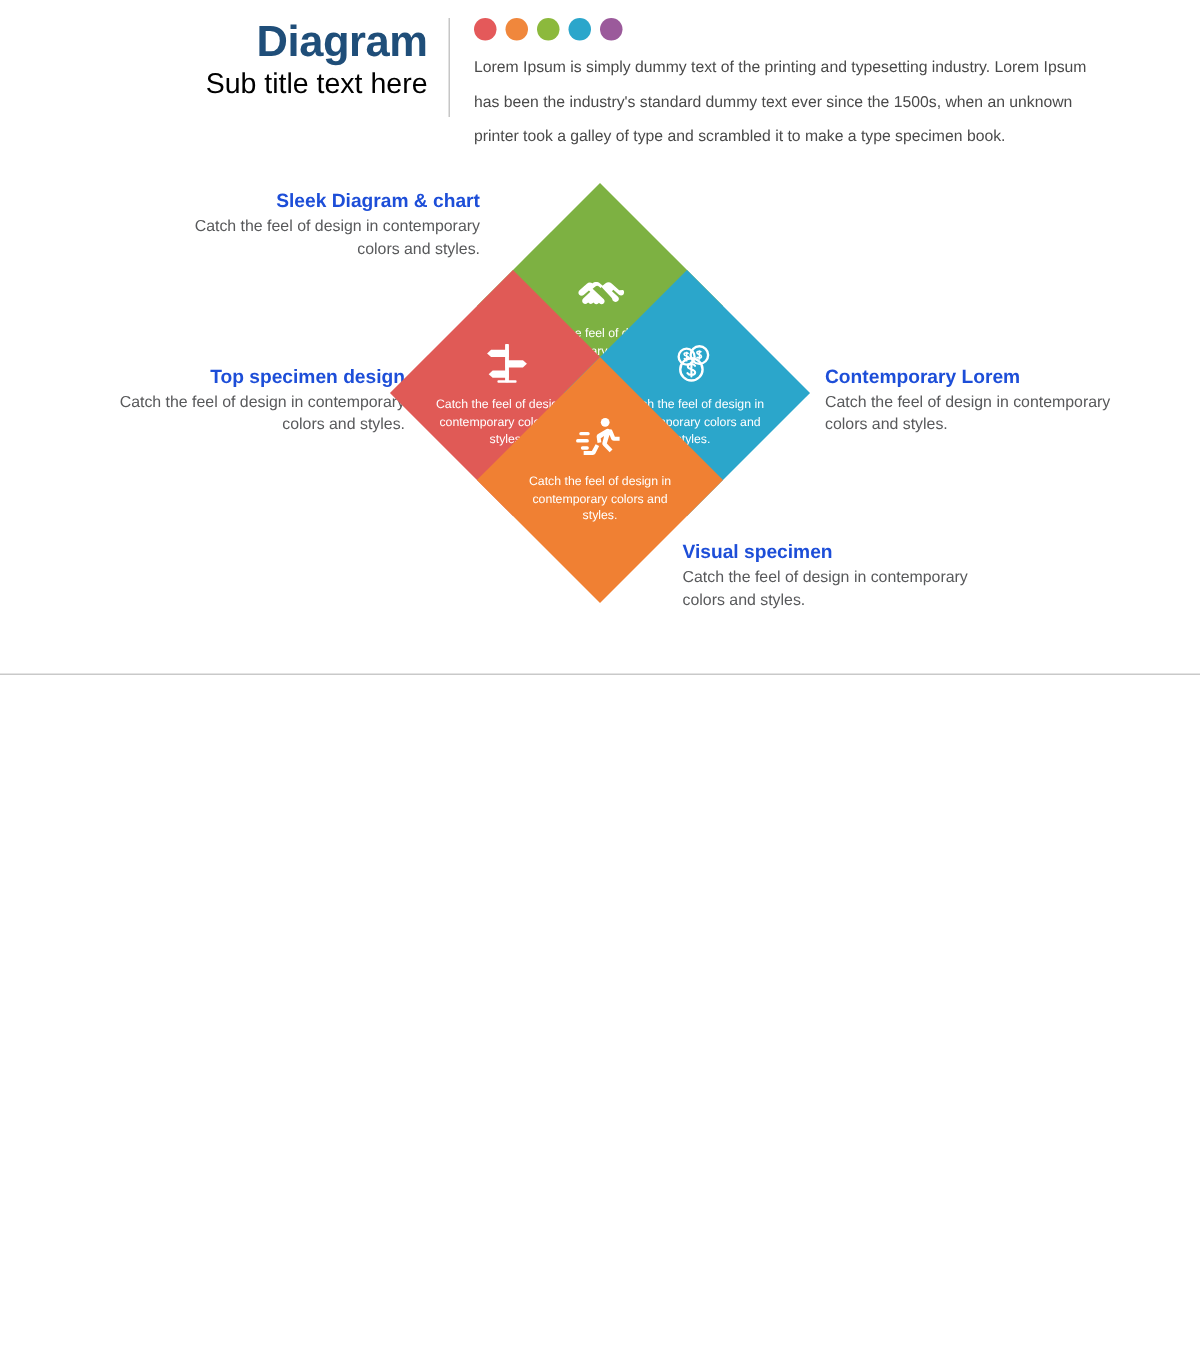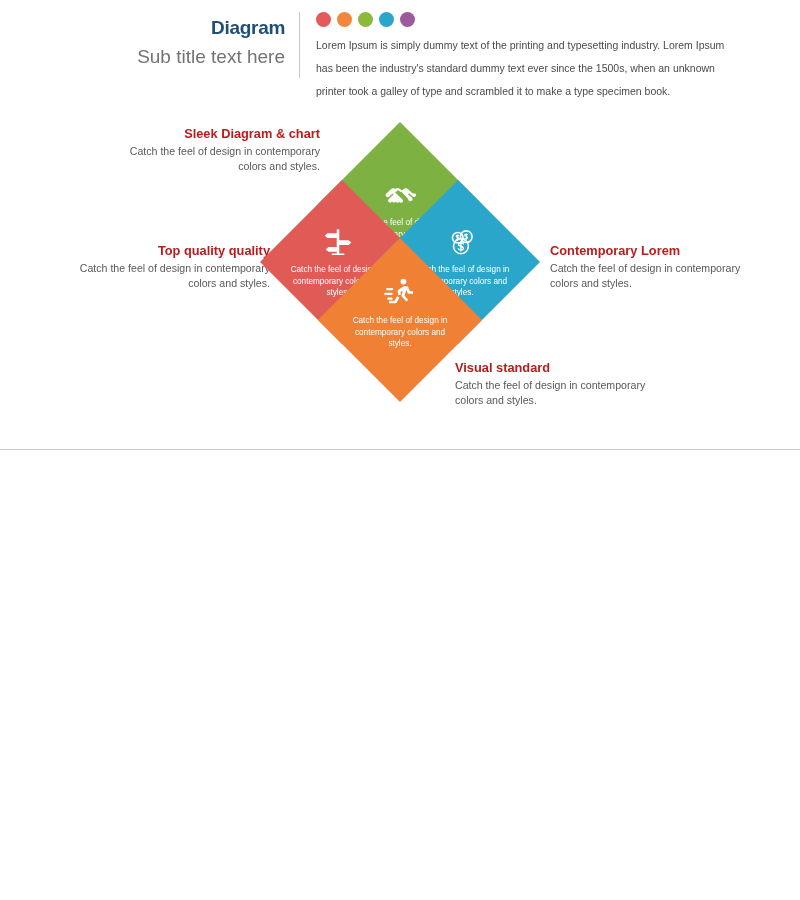--- a/index.html
+++ b/index.html
@@ -43,29 +43,29 @@
     align-items: flex-start;
   }
   .header-left {
     width: 300px;
     padding-right: 14px;
     text-align: right;
     border-right: 1px solid #c6c6c6;
     height: 66px;
   }
   .title {
-    font-size: 19px;
+    font-size: 29px;
     font-weight: bold;
     color: #1F4E79;
     letter-spacing: -0.3px;
     line-height: 32px;
   }
   .subtitle {
     font-size: 19px;
-    color: #737373;
+    color: #000000;
     line-height: 26px;
     font-weight: 400;
   }
   .header-right {
     padding-left: 16px;
     width: 440px;
   }
   .dots {
     display: flex;
     gap: 6px;
@@ -133,21 +133,21 @@
   .tile-top .tile-content    { justify-content: center; padding-top: 22px; }
   .tile-bottom .tile-content { justify-content: center; padding-bottom: 14px; }
   .tile-left .tile-content   { justify-content: center; padding-right: 8px; }
   .tile-right .tile-content  { justify-content: center; padding-left: 8px; }
 
   
   .callout { position: absolute; }
   .callout-title {
     font-size: 12.8px;
     font-weight: bold;
-    color: #b91c1c;
+    color: #1d4ed8;
     margin-bottom: 2px;
     line-height: 16px;
   }
   .callout-desc {
     font-size: 10.6px;
     line-height: 15px;
     color: #58595b;
   }
   .callout.align-right { text-align: right; }
   .callout.align-left  { text-align: left;  }
@@ -180,31 +180,31 @@
         <div class="header-para">Lorem Ipsum is simply dummy text of the printing and typesetting industry. Lorem Ipsum has been the industry's standard dummy text ever since the 1500s, when an unknown printer took a galley of type and scrambled it to make a type specimen book.</div>
       </div>
     </div>
 
     <div class="callout co-sleek align-right" style="left:100px; top:126px;">
       <div class="callout-title">Sleek Diagram &amp; chart</div>
       <div class="callout-desc">Catch the feel of design in contemporary colors and styles.</div>
     </div>
 
     <div class="callout co-top align-right" style="left:70px; top:243px;">
-      <div class="callout-title">Top quality quality</div>
+      <div class="callout-title">Top specimen design</div>
       <div class="callout-desc">Catch the feel of design in contemporary colors and styles.</div>
     </div>
 
     <div class="callout co-contemp align-left" style="left:550px; top:243px;">
       <div class="callout-title">Contemporary Lorem</div>
       <div class="callout-desc">Catch the feel of design in contemporary colors and styles.</div>
     </div>
 
     <div class="callout co-visual align-left" style="left:455px; top:360px;">
-      <div class="callout-title">Visual standard</div>
+      <div class="callout-title">Visual specimen</div>
       <div class="callout-desc">Catch the feel of design in contemporary colors and styles.</div>
     </div>
 
     <div class="cluster" id="cluster-one">
         <div class="tile tile-top" style="background: rgb(125, 177, 66);">
           <div class="tile-content">
             <span class="tile-icon">
               <svg viewBox="0 0 64 64" fill="#fff">
                 <path d="M22.5 20.5c-2.2-1.7-5-1.4-7 .4l-9.2 8.2c-1.7 1.5-1.8 4-.4 5.6 1.4 1.6 3.9 1.8 5.6.4l6.6-5.7 1.8 1.8-9 8.3c-1.6 1.5-1.7 4-.2 5.6 1.5 1.6 4 1.7 5.6.2l1-.9.6.7c1.4 1.5 3.8 1.6 5.3.2l.8-.7.7.8c1.3 1.5 3.6 1.6 5.1.3l.9-.8.6.6c1.4 1.5 3.7 1.6 5.2.3 1.6-1.4 1.7-3.8.3-5.3L22.8 27.4l3.4-2.9c1.3-1.1 3.2-1.1 4.5 0l2.2 1.9 2.6-2.8-3.4-3c-2.8-2.4-7-2.4-9.6 0z"></path>
                 <path d="M58.1 29.1l-9.5-8.4c-2.2-1.9-5.4-2-7.6-.2l-5.4 4.3 12.6 13.5c.9 1 1.4 2.2 1.5 3.4l1.4 1.2c1.7 1.5 4.3 1.3 5.7-.4 1.4-1.7 1.2-4.2-.5-5.6l-7.3-6.5 1.7-1.9 7.1 6.3c1.7 1.5 4.2 1.3 5.6-.4 1.3-1.6 1.2-4-.4-5.4z" transform="translate(-2,0)"></path>

